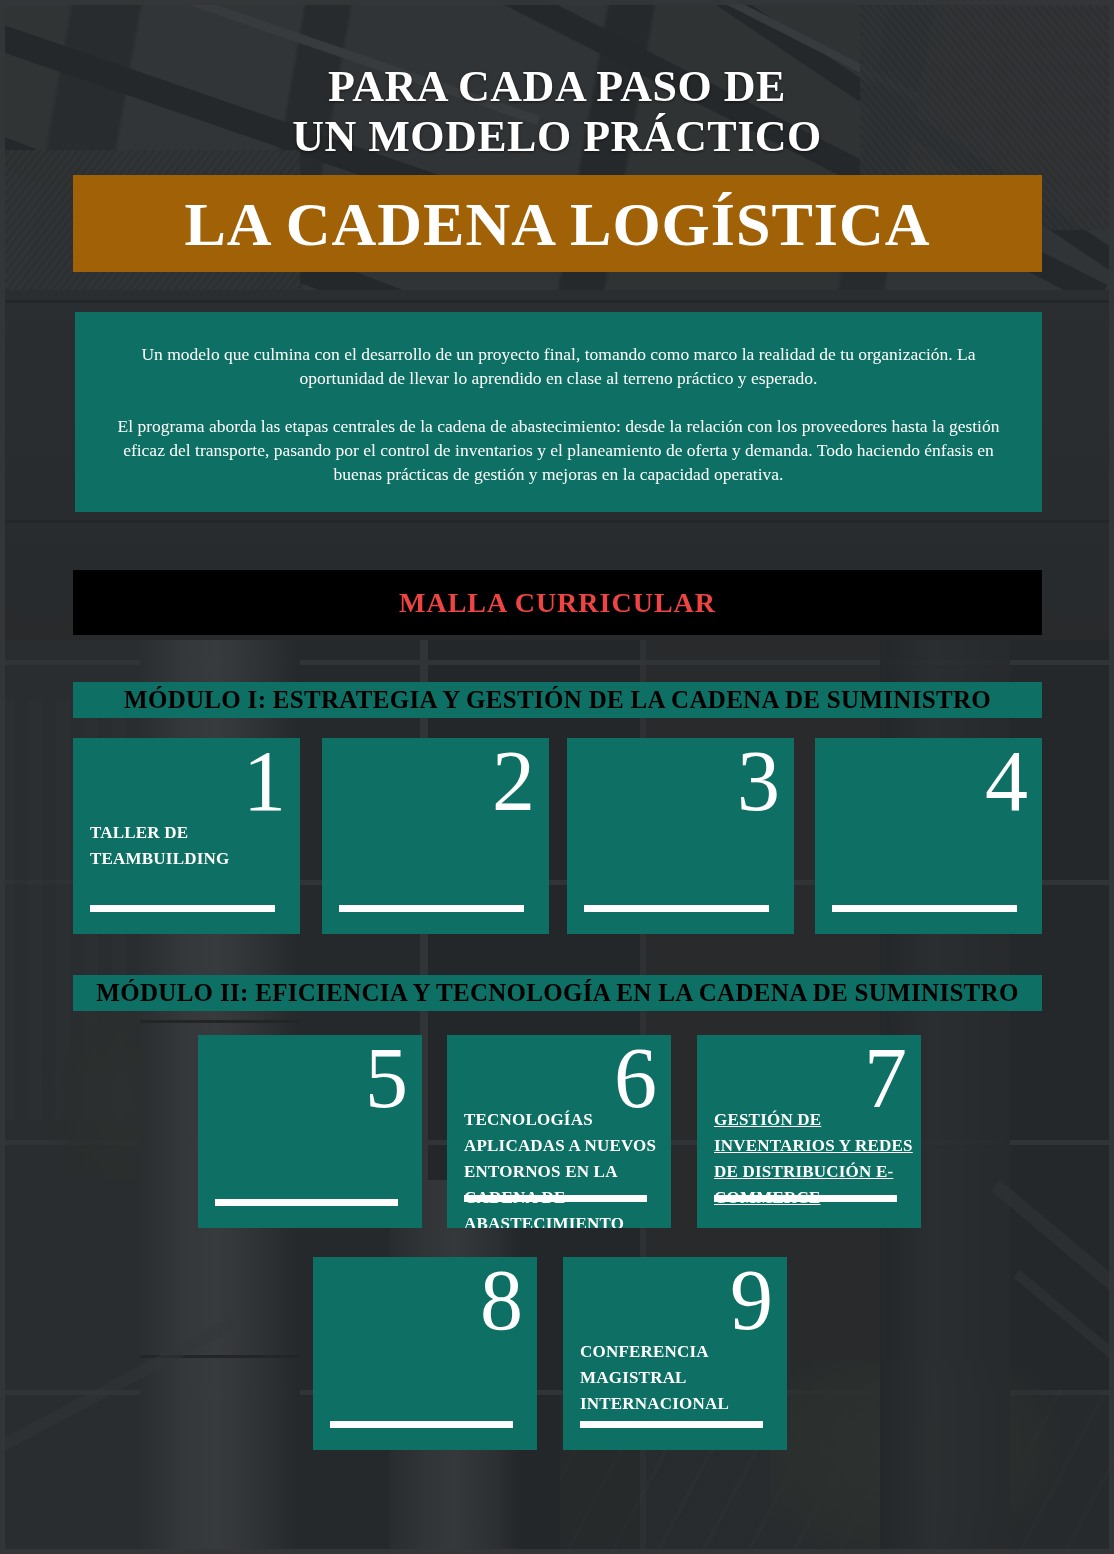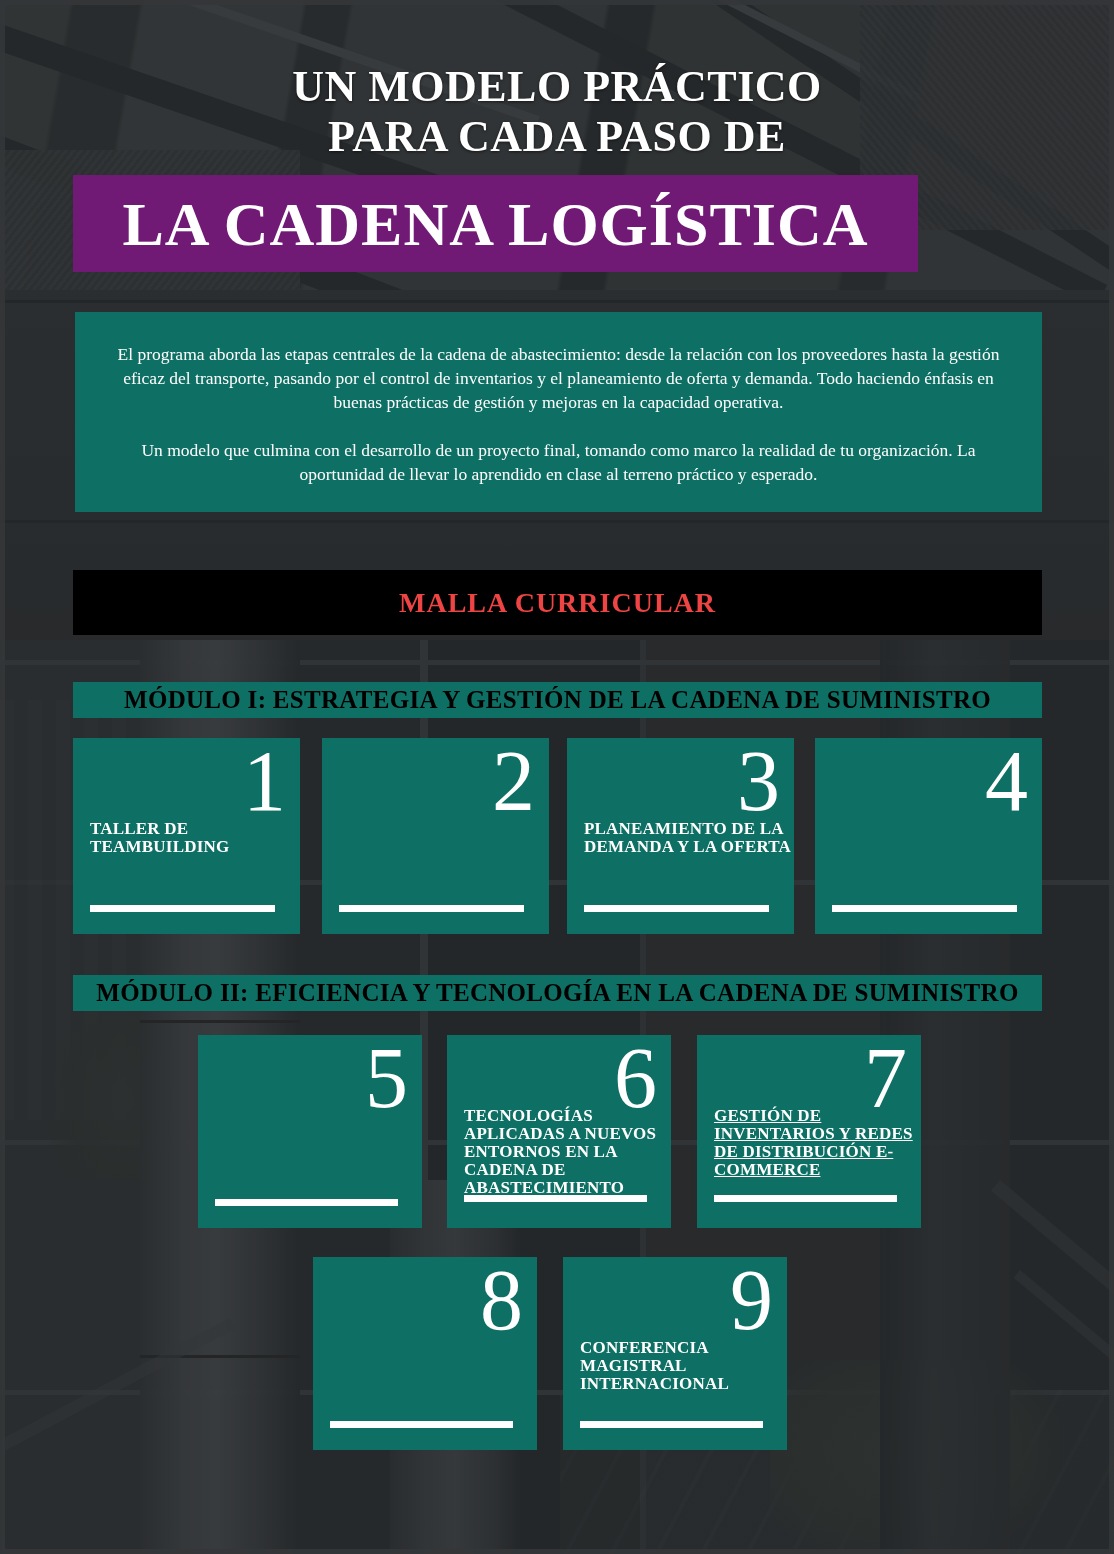--- a/index.html
+++ b/index.html
@@ -143,22 +143,22 @@
     color: #ffffff;
     font-weight: bold;
     font-size: 44px;
     line-height: 50px;
     letter-spacing: 0.5px;
     text-shadow: 0 1px 3px rgba(0,0,0,.6);
   }
   .title-line { display: block; }
 
   .title-black-bar {
-    position: absolute; left: 73px; top: 175px; width: 845px; height: 97px;
-    background: #701a75;
+    position: absolute; left: 73px; top: 175px; width: 969px; height: 97px;
+    background: #a16207;
     display: flex; align-items: center; justify-content: center;
   }
   .title-black-bar span {
     color: #ffffff; font-weight: bold; font-size: 62px;
     letter-spacing: 1px; line-height: 62px;
   }
 
   .desc-box {
     position: absolute; left: 75px; top: 312px; width: 967px; height: 200px;
     background: #0e7064;
@@ -196,21 +196,21 @@
     color: #ffffff;
     overflow: hidden;
   }
   .card-number {
     position: absolute; right: 14px; top: -12px;
     font-size: 86px; line-height: 110px; font-weight: normal;
     color: #ffffff;
   }
   .card-title {
     position: absolute; left: 17px;
-    font-weight: bold; font-size: 17px; line-height: 18px;
+    font-weight: bold; font-size: 17px; line-height: 26px;
     letter-spacing: .2px;
     text-transform: uppercase;
   }
   .card-rule {
     position: absolute; left: 17px; height: 7px; background: #ffffff;
   }
 
   
   .row1 { top: 738px; width: 227px; height: 196px; }
   .row1 .card-title { top: 82px; }
@@ -278,31 +278,31 @@
   <div class="bg-layer diag-beam db1"></div>
   <div class="bg-layer diag-beam db2"></div>
   <div class="bg-layer diag-beam db3"></div>
 </div>
 <div id="bg-overlay"></div>
 <div id="bg-frame"></div>
 
 <div id="content">
 
   <div class="title-lines">
+    <span class="title-line">PARA CADA PASO DE</span>
     <span class="title-line">UN MODELO PRÁCTICO</span>
-    <span class="title-line">PARA CADA PASO DE</span>
   </div>
 
   <div class="title-black-bar">
     <span>LA CADENA LOGÍSTICA</span>
   </div>
 
   <div class="desc-box">
+    <p class="desc-p">Un modelo que culmina con el desarrollo de un proyecto final, tomando como marco la realidad de tu organización. La oportunidad de llevar lo aprendido en clase al terreno práctico y esperado.</p>
     <p class="desc-p">El programa aborda las etapas centrales de la cadena de abastecimiento: desde la relación con los proveedores hasta la gestión eficaz del transporte, pasando por el control de inventarios y el planeamiento de oferta y demanda. Todo haciendo énfasis en buenas prácticas de gestión y mejoras en la capacidad operativa.</p>
-    <p class="desc-p">Un modelo que culmina con el desarrollo de un proyecto final, tomando como marco la realidad de tu organización. La oportunidad de llevar lo aprendido en clase al terreno práctico y esperado.</p>
   </div>
 
   <div class="malla-bar">
     <span>MALLA CURRICULAR</span>
   </div>
 
   <div class="module-banner" id="module-1-banner">
     <span>MÓDULO I: ESTRATEGIA Y GESTIÓN DE LA CADENA DE SUMINISTRO</span>
   </div>
 
@@ -312,21 +312,20 @@
     <div class="card-rule"></div>
   </div>
 
   <div class="card row1" id="card-2">
     <div class="card-number">2</div>
     <div class="card-rule"></div>
   </div>
 
   <div class="card row1" id="card-3">
     <div class="card-number">3</div>
-    <div class="card-title">PLANEAMIENTO DE LA DEMANDA Y LA OFERTA</div>
     <div class="card-rule"></div>
   </div>
 
   <div class="card row1" id="card-4">
     <div class="card-number">4</div>
     <div class="card-rule"></div>
   </div>
 
   <div class="module-banner" id="module-2-banner">
     <span>MÓDULO II: EFICIENCIA Y TECNOLOGÍA EN LA CADENA DE SUMINISTRO</span>

